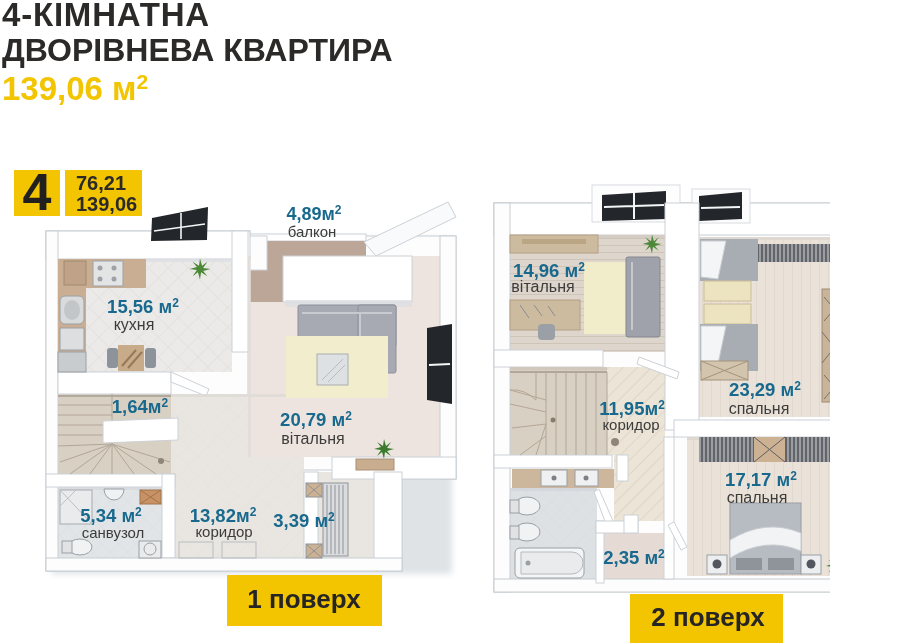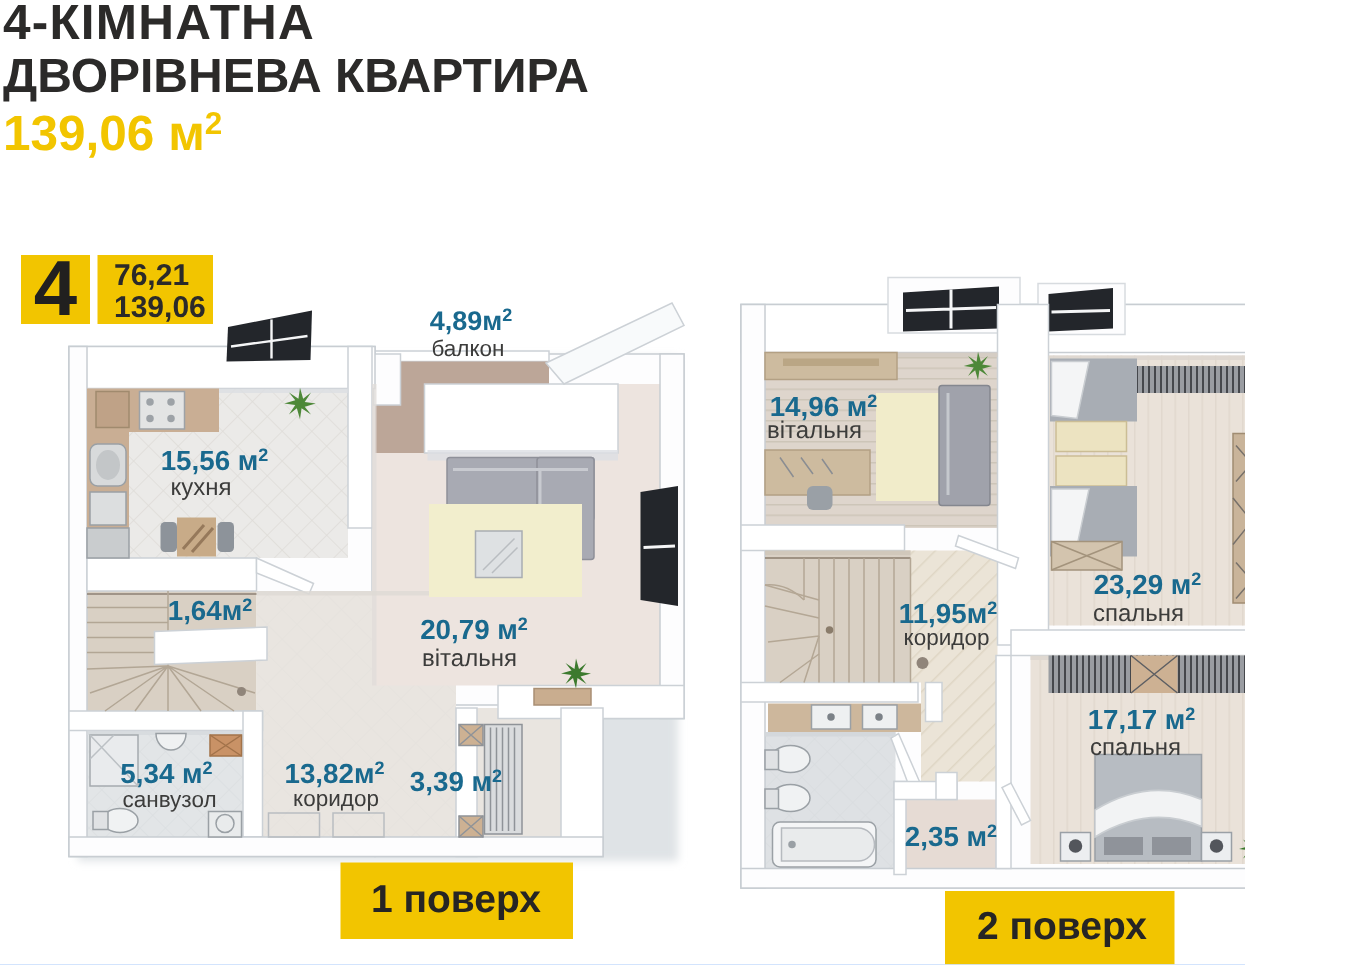--- a/index.html
+++ b/index.html
@@ -1,16 +1,16 @@
 <!DOCTYPE html>
 <html><head>
 <meta charset="utf-8">
 <style>
 html,body{margin:0;padding:0;background:#ffffff;}
-#stage{position:relative;width:830px;height:643px;background:#3b82f6;overflow:hidden;
+#stage{position:relative;width:830px;height:643px;background:#eab308;overflow:hidden;
  font-family:"Liberation Sans", sans-serif;text-decoration:underline;}
 svg{position:absolute;left:0;top:0;}
 .blue{fill:#19698e;font-weight:bold;}
 .lbl{fill:#3c3c3b;}
 text{font-family:"Liberation Sans", sans-serif;}
 </style>
 </head>
 <body>
 <div id="stage">
 <svg width="900" height="643" viewBox="0 0 900 643">

